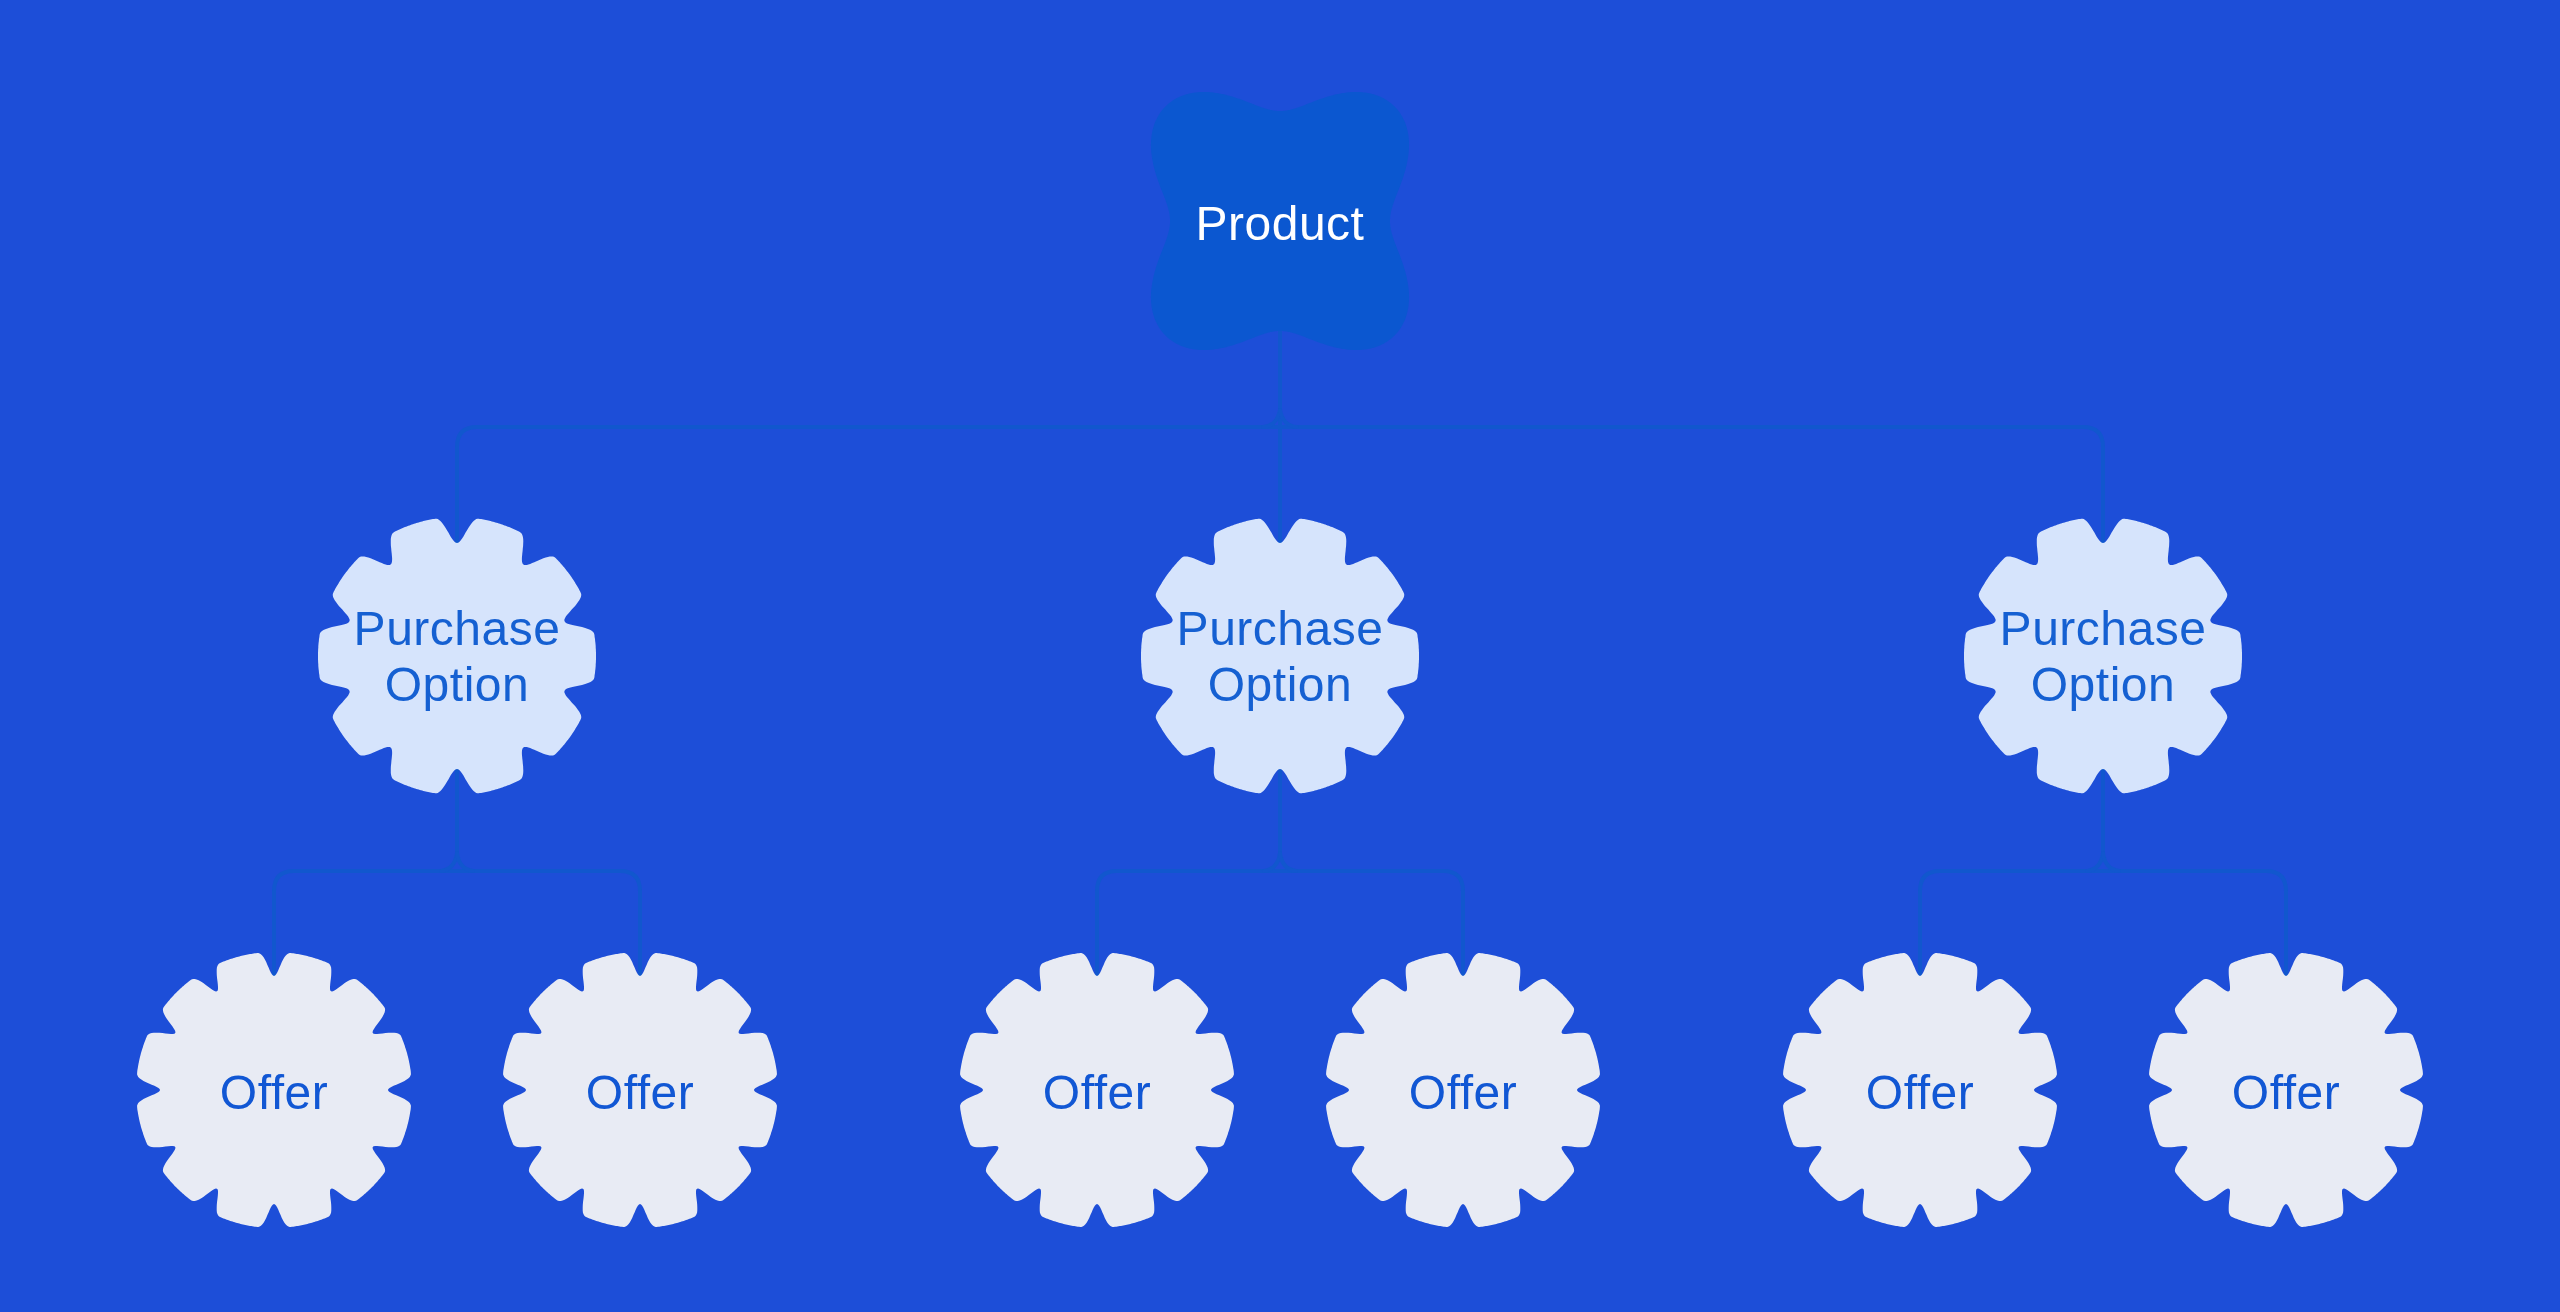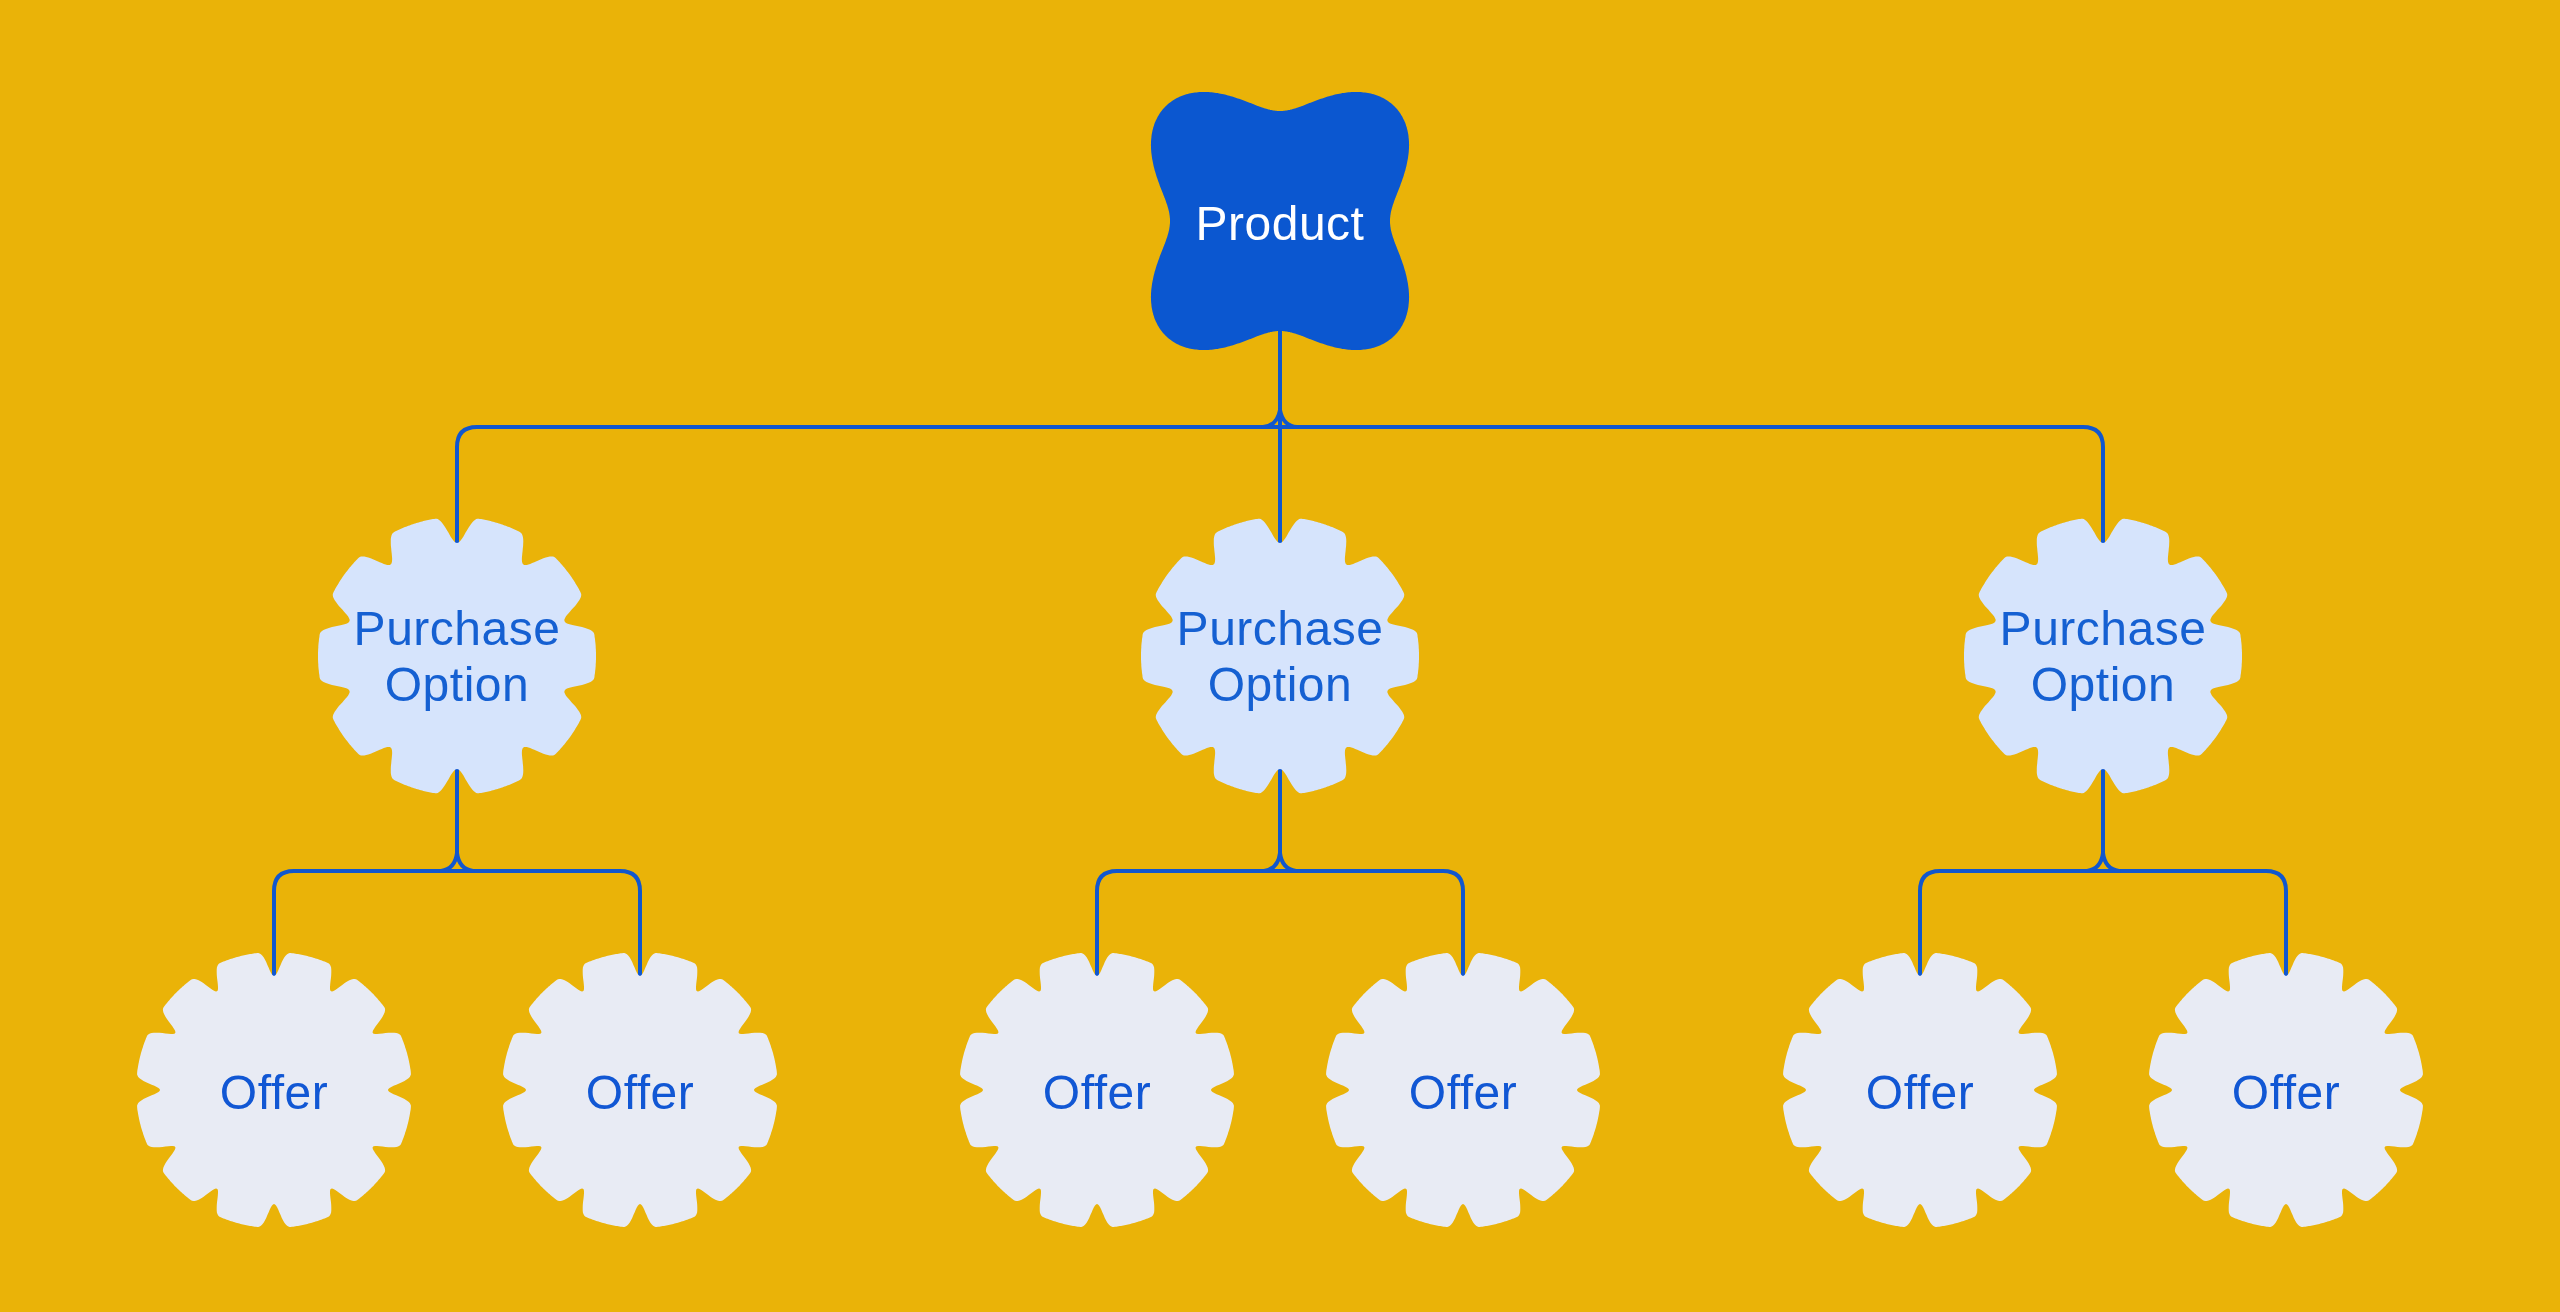--- a/index.html
+++ b/index.html
@@ -14,21 +14,21 @@
   svg { display: block; width: 2560px; height: 1312px; }
   svg text, svg tspan {
     font-family: "Liberation Sans", "DejaVu Sans", sans-serif;
     font-weight: 500;
     letter-spacing: 0.5px;
   }
 </style>
 </head>
 <body>
 
-<div class="stage" id="stage" style="background: #eab308; text-align: right;">
+<div class="stage" id="stage" style="background: #1d4ed8; text-align: right;">
   <svg id="diagram-svg" viewBox="0 0 2560 1312" xmlns="http://www.w3.org/2000/svg">
       <path d="M457,656 L457,447 Q457,427 477,427 L2083,427 Q2103,427 2103,447 L2103,656" fill="none" stroke="#1157CE" stroke-width="4" stroke-linecap="round" stroke-linejoin="round"></path>
       <path d="M1280,221 L1280,656" fill="none" stroke="#1157CE" stroke-width="4" stroke-linecap="round" stroke-linejoin="round"></path>
       <path d="M1263,427 Q1277,426 1280,410" fill="none" stroke="#1157CE" stroke-width="4" stroke-linecap="round" stroke-linejoin="round"></path>
       <path d="M1297,427 Q1283,426 1280,410" fill="none" stroke="#1157CE" stroke-width="4" stroke-linecap="round" stroke-linejoin="round"></path>
       <path d="M274,1090 L274,891 Q274,871 294,871 L620,871 Q640,871 640,891 L640,1090" fill="none" stroke="#1157CE" stroke-width="4" stroke-linecap="round" stroke-linejoin="round"></path>
       <path d="M457,656 L457,853" fill="none" stroke="#1157CE" stroke-width="4" stroke-linecap="round" stroke-linejoin="round"></path>
       <path d="M441,871 Q455,869 457,853" fill="none" stroke="#1157CE" stroke-width="4" stroke-linecap="round" stroke-linejoin="round"></path>
       <path d="M473,871 Q459,869 457,853" fill="none" stroke="#1157CE" stroke-width="4" stroke-linecap="round" stroke-linejoin="round"></path>
       <path d="M1097,1090 L1097,891 Q1097,871 1117,871 L1443,871 Q1463,871 1463,891 L1463,1090" fill="none" stroke="#1157CE" stroke-width="4" stroke-linecap="round" stroke-linejoin="round"></path>

